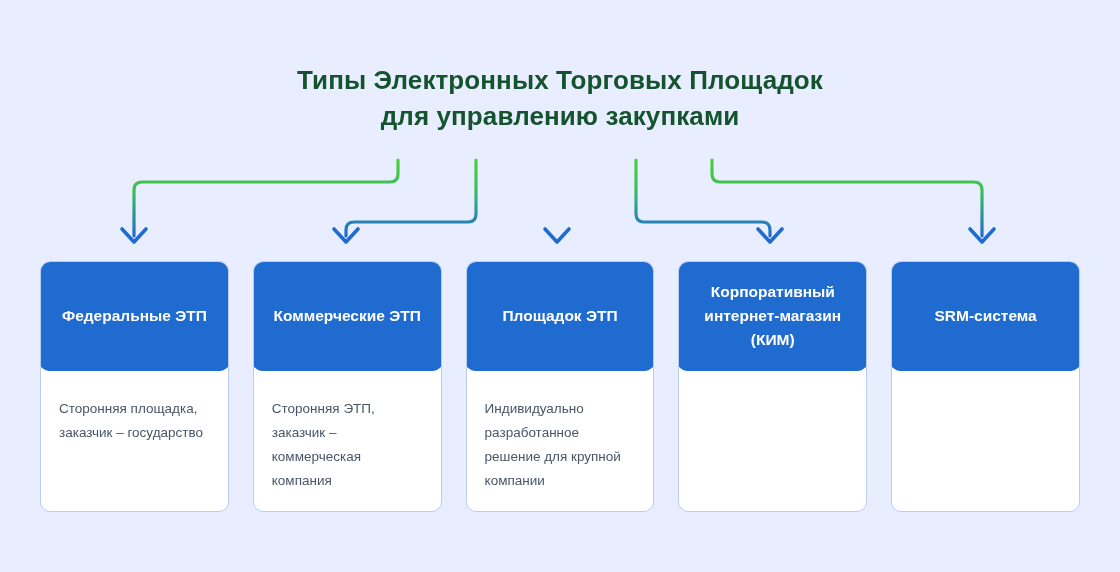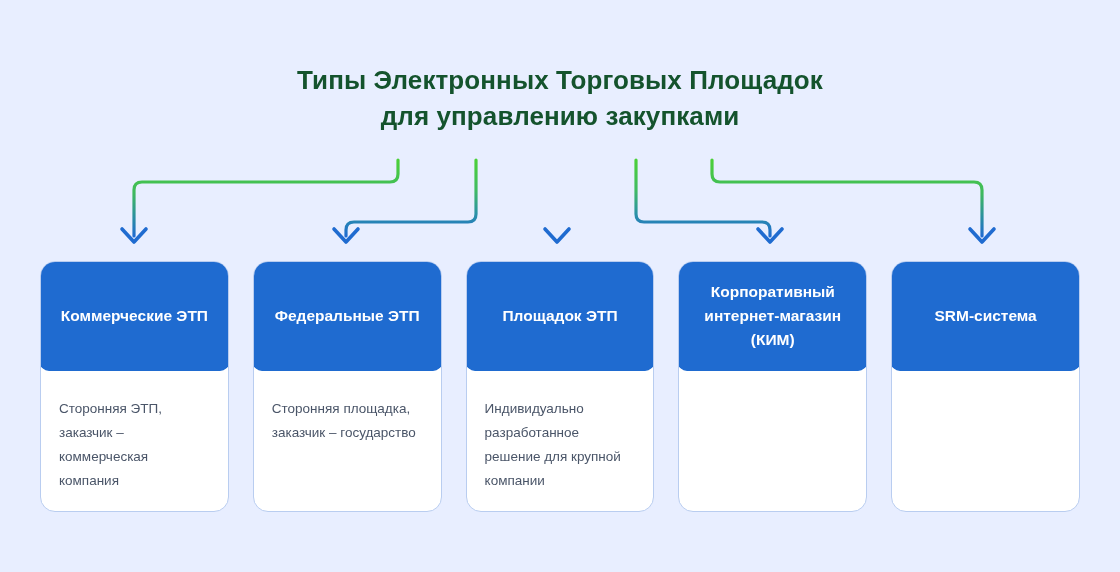--- a/index.html
+++ b/index.html
@@ -54,21 +54,21 @@
     height: 251px;
     display: flex;
     gap: 24px;
   }
   .card {
     flex: 1 1 0;
     display: flex;
     flex-direction: column;
     background: #ffffff;
     border: 1px solid #b9cdf0;
-    border-radius: 15px;
+    border-radius: 10px;
     box-sizing: border-box;
     overflow: hidden;
   }
   .card-header {
     background: #1f6bd0;
     color: #ffffff;
     border-radius: 9px 9px 9px 9px;
     min-height: 110px;
     display: flex;
     align-items: center;
@@ -148,33 +148,33 @@
     <g>
       <path d="M 712 160 L 712 174 Q 712 182 720 182 L 974 182 Q 982 182 982 190 L 982 236" fill="none" stroke="url(#gradLong)" stroke-width="3.2" stroke-linecap="round"></path>
       <path d="M 970 229 L 982 242 L 994 229" fill="none" stroke="#1f6bd0" stroke-width="3.6" stroke-linecap="round" stroke-linejoin="round"></path>
     </g>
   </svg>
 
   <div id="cards">
 
     <div class="card">
       <div class="card-header">
-        <span class="card-header-text">Коммерческие ЭТП</span>
+        <span class="card-header-text">Федеральные ЭТП</span>
       </div>
       <div class="card-body">
-        <span class="card-body-text">Сторонняя ЭТП, заказчик – коммерческая компания</span>
+        <span class="card-body-text">Сторонняя площадка, заказчик – государство</span>
       </div>
     </div>
 
     <div class="card">
       <div class="card-header">
-        <span class="card-header-text">Федеральные ЭТП</span>
+        <span class="card-header-text">Коммерческие ЭТП</span>
       </div>
       <div class="card-body">
-        <span class="card-body-text">Сторонняя площадка, заказчик – государство</span>
+        <span class="card-body-text">Сторонняя ЭТП, заказчик – коммерческая компания</span>
       </div>
     </div>
 
     <div class="card">
       <div class="card-header">
         <span class="card-header-text">Площадок ЭТП</span>
       </div>
       <div class="card-body">
         <span class="card-body-text">Индивидуально разработанное решение для крупной компании</span>
       </div>

